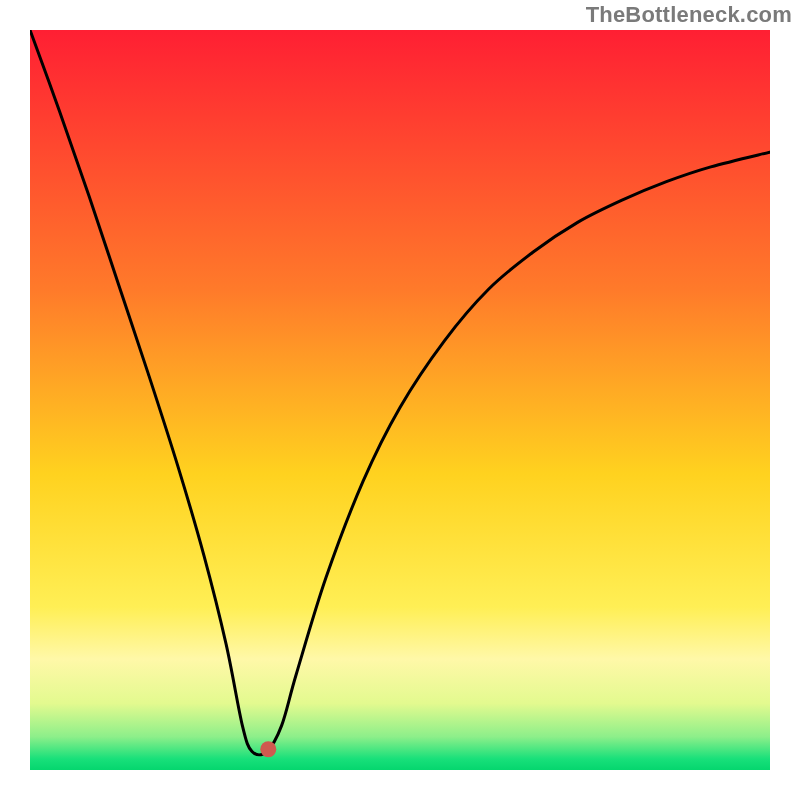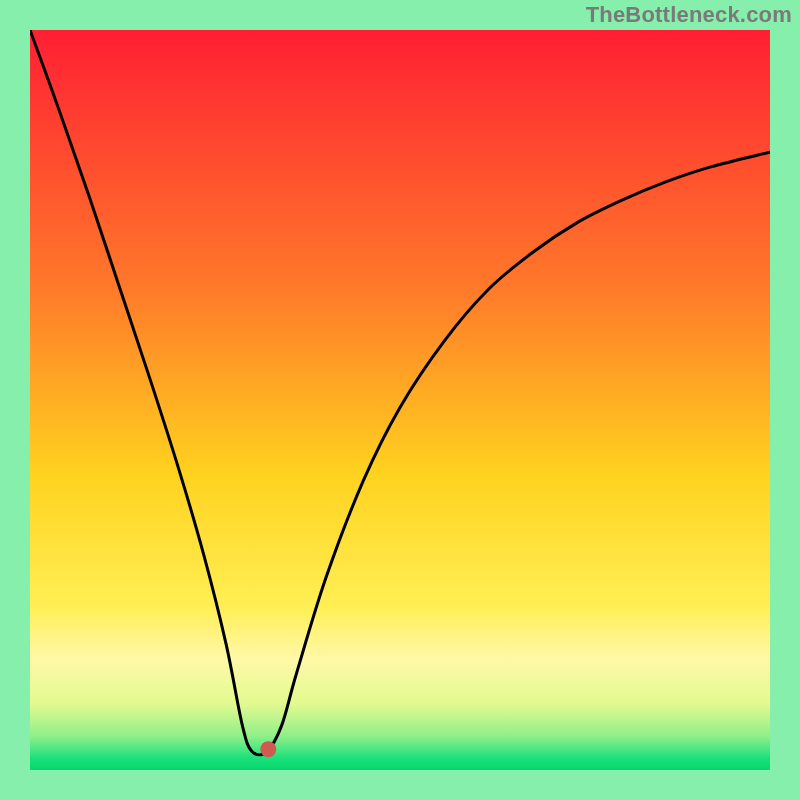--- a/index.html
+++ b/index.html
@@ -7,21 +7,21 @@
     padding: 0;
     width: 800px;
     height: 800px;
     background: #000;
     font-family: Arial, Helvetica, sans-serif;
   }
   .frame {
     position: relative;
     width: 800px;
     height: 800px;
-    background: #86efac;
+    background: #ffffff;
   }
   .watermark {
     position: absolute;
     top: 2px;
     right: 8px;
     color: #7a7a7a;
     font-size: 22px;
     font-weight: 600;
     letter-spacing: 0.2px;
     z-index: 5;

